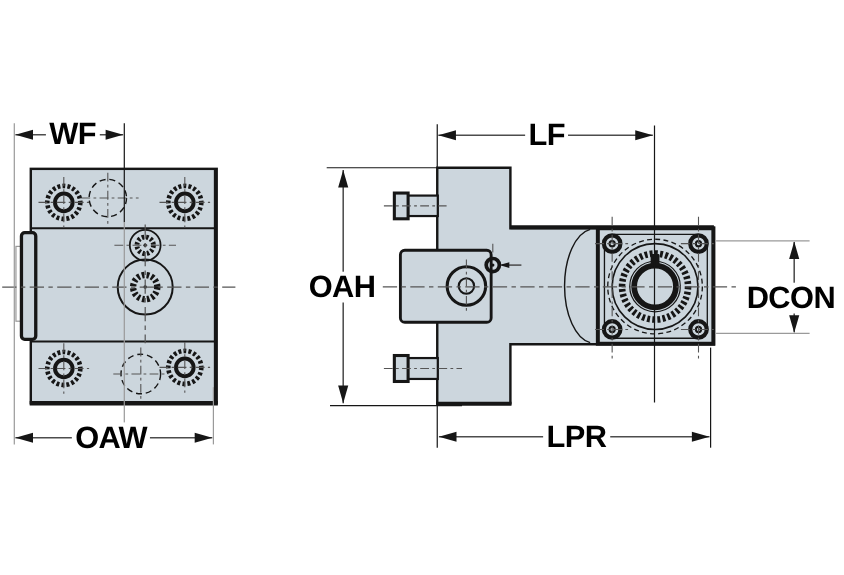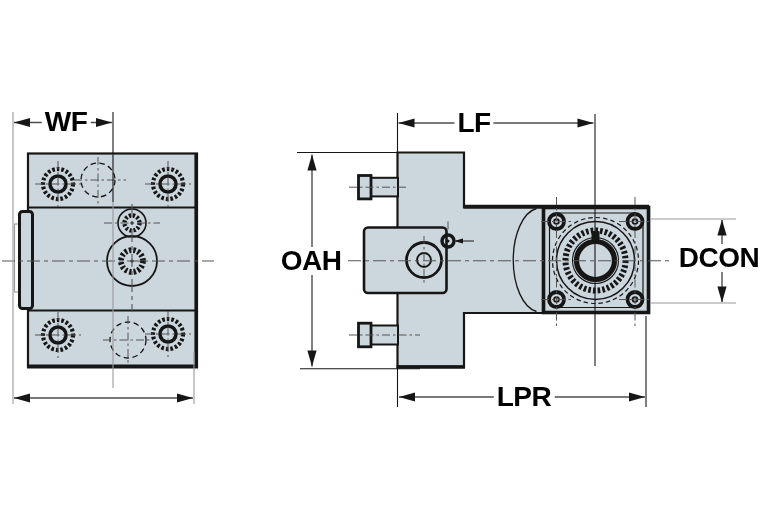--- a/index.html
+++ b/index.html
@@ -220,17 +220,18 @@
         <line class="ext" x1="651" y1="303" x2="736" y2="303"></line>
         <line class="dim" x1="722" y1="220" x2="722" y2="302"></line>
         <polygon class="ah" points="722,219.5 717.4,235.5 726.6,235.5"></polygon>
         <polygon class="ah" points="722,302.5 717.4,286.5 726.6,286.5"></polygon>
       </g>
 
     </g>
   </svg>
 
   <div class="dim-label" style="left:66px;top:122px;">WF</div>
-  <div class="dim-label" style="left:474px;top:123px;">LF</div>
+  <div class="dim-label" style="left:101px;top:398px;">OAW</div>
+  <div class="dim-label" style="left:497px;top:123px;">LF</div>
   <div class="dim-label" style="left:524px;top:397px;">LPR</div>
   <div class="dim-label" style="left:311px;top:261px;">OAH</div>
-  <div class="dim-label" style="left:719px;top:258px;">DCON</div>
+  <div class="dim-label" style="left:719px;top:271px;">DCON</div>
 </div>
 
 </body></html>

